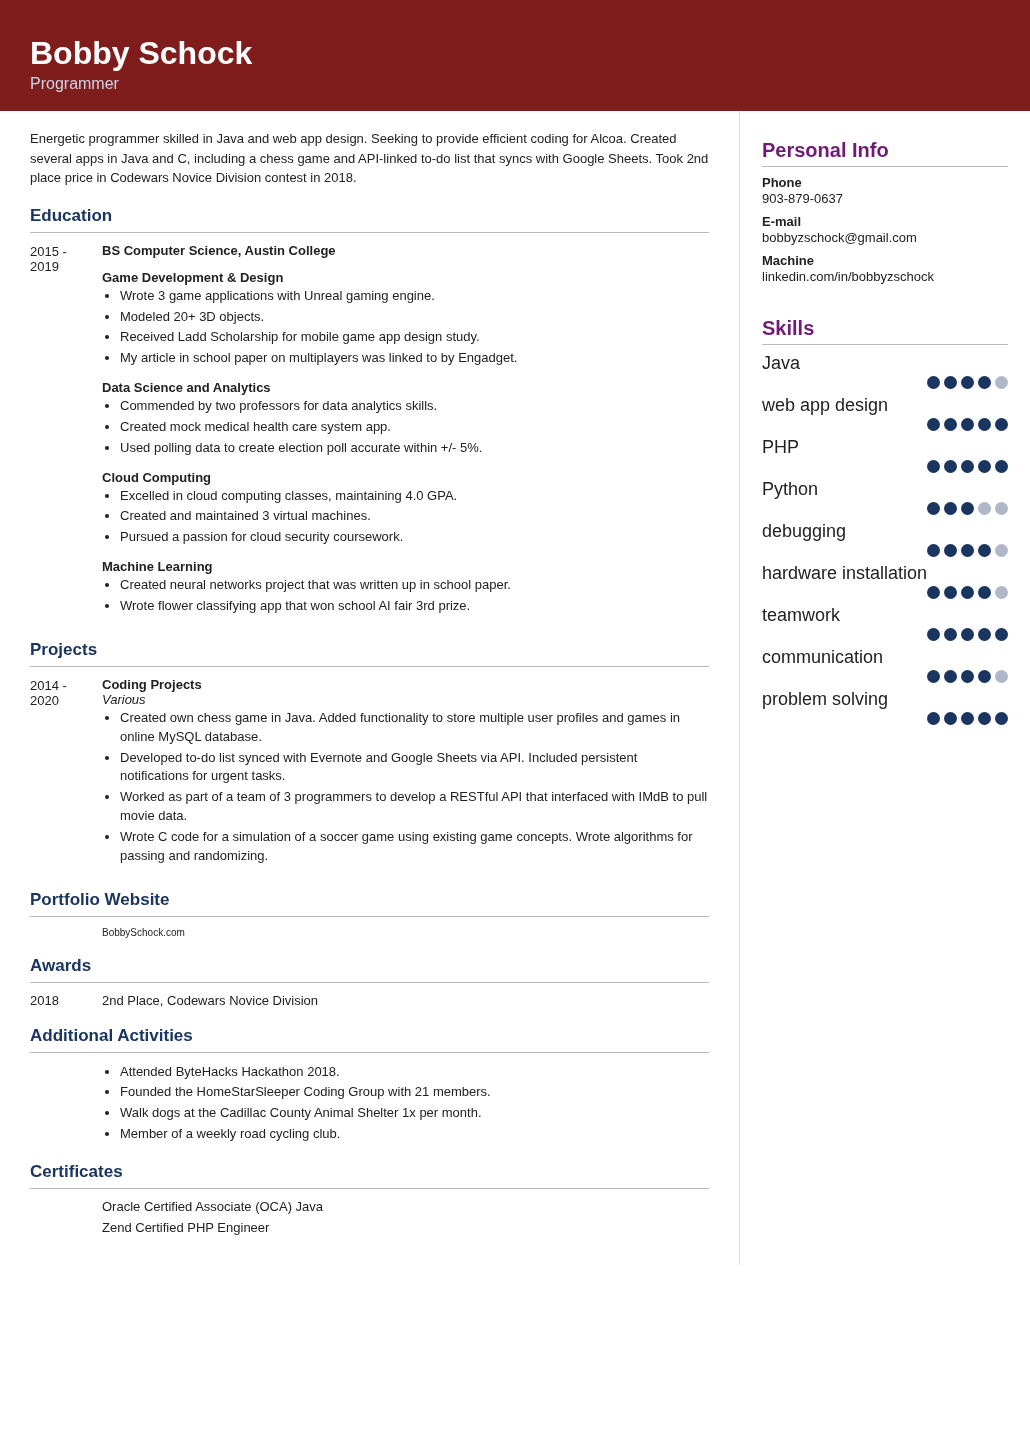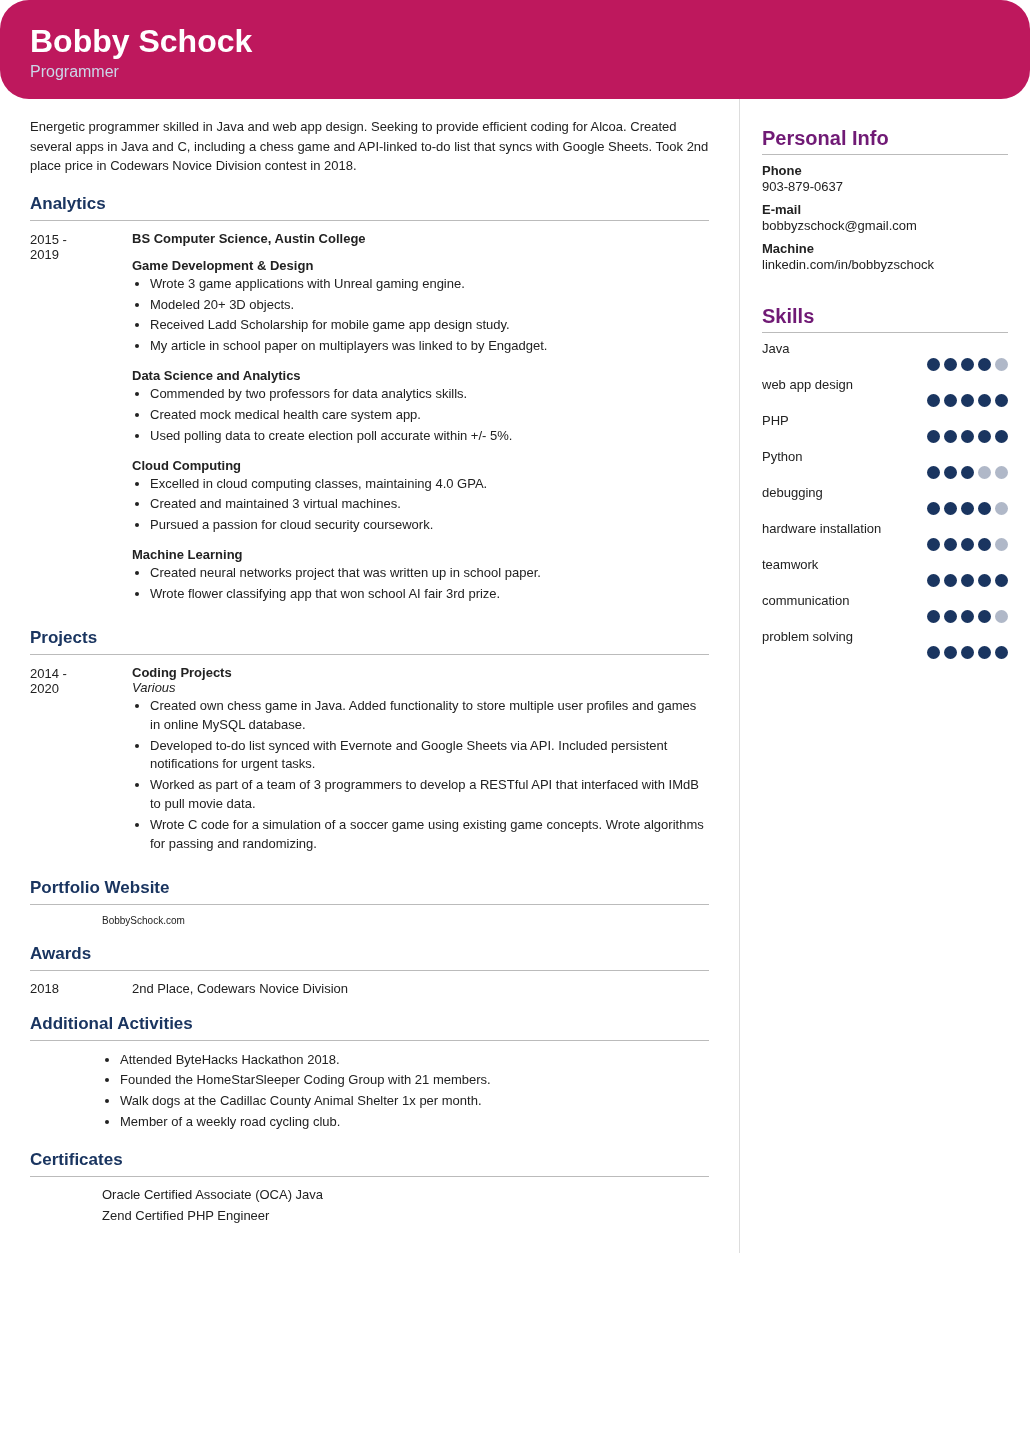--- a/index.html
+++ b/index.html
@@ -5,24 +5,23 @@
     * { box-sizing: border-box; margin: 0; padding: 0; }
     body {
       font-family: Arial, sans-serif;
       font-size: 13px;
       color: #222;
       background: #fff;
       width: 1030px;
       min-height: 1454px;
     }
     .header {
-      background-color: #be185d;
+      background-color: #7f1d1d;
       color: #fff;
-      padding: 24px 30px 18px 30px;
-      border-radius: 29px;
+      padding: 36px 30px 18px 30px;
     }
     .header-name {
       font-size: 32px;
       font-weight: 900;
       color: #fff;
       line-height: 1.1;
     }
     .header-title {
       font-size: 16px;
       color: #ccd6e8;
@@ -58,21 +57,20 @@
     }
     .section-divider {
       border: none;
       border-top: 1px solid #bbb;
       margin-bottom: 10px;
     }
     .edu-row, .proj-row, .award-row {
       display: flex;
       flex-direction: row;
       margin-bottom: 2px;
-      gap: 30px;
     }
     .edu-dates {
       min-width: 72px;
       color: #222;
       font-size: 13px;
       padding-top: 1px;
     }
     .edu-content {
       flex: 1;
     }
@@ -137,21 +135,21 @@
       margin-bottom: 1px;
     }
     .info-val {
       font-size: 13px;
       color: #222;
     }
     .skill-row {
       margin-bottom: 6px;
     }
     .skill-name {
-      font-size: 13px;
+      font-size: 18px;
       color: #222;
       margin-bottom: 2px;
     }
     .skill-dots {
       display: flex;
       flex-direction: row;
       justify-content: flex-end;
       gap: 4px;
     }
     .dot {
@@ -174,21 +172,21 @@
   <div class="header-name">Bobby Schock</div>
   <div class="header-title">Programmer</div>
 </div>
 
 <div class="main-layout">
 
   <div class="left-col">
 
     <div class="summary">Energetic programmer skilled in Java and web app design. Seeking to provide efficient coding for Alcoa. Created several apps in Java and C, including a chess game and API-linked to-do list that syncs with Google Sheets. Took 2nd place price in Codewars Novice Division contest in 2018.</div>
 
-    <div class="section-title">Analytics</div>
+    <div class="section-title">Education</div>
     <hr class="section-divider">
     <div class="edu-row">
       <div class="edu-dates">2015 -<br>2019</div>
       <div class="edu-content">
         <div class="edu-inst">BS Computer Science, Austin College</div>
 
         <div class="edu-sub">Game Development &amp; Design</div>
         <ul class="bullet-list">
           <li>Wrote 3 game applications with Unreal gaming engine.</li>
           <li>Modeled 20+ 3D objects.</li>

